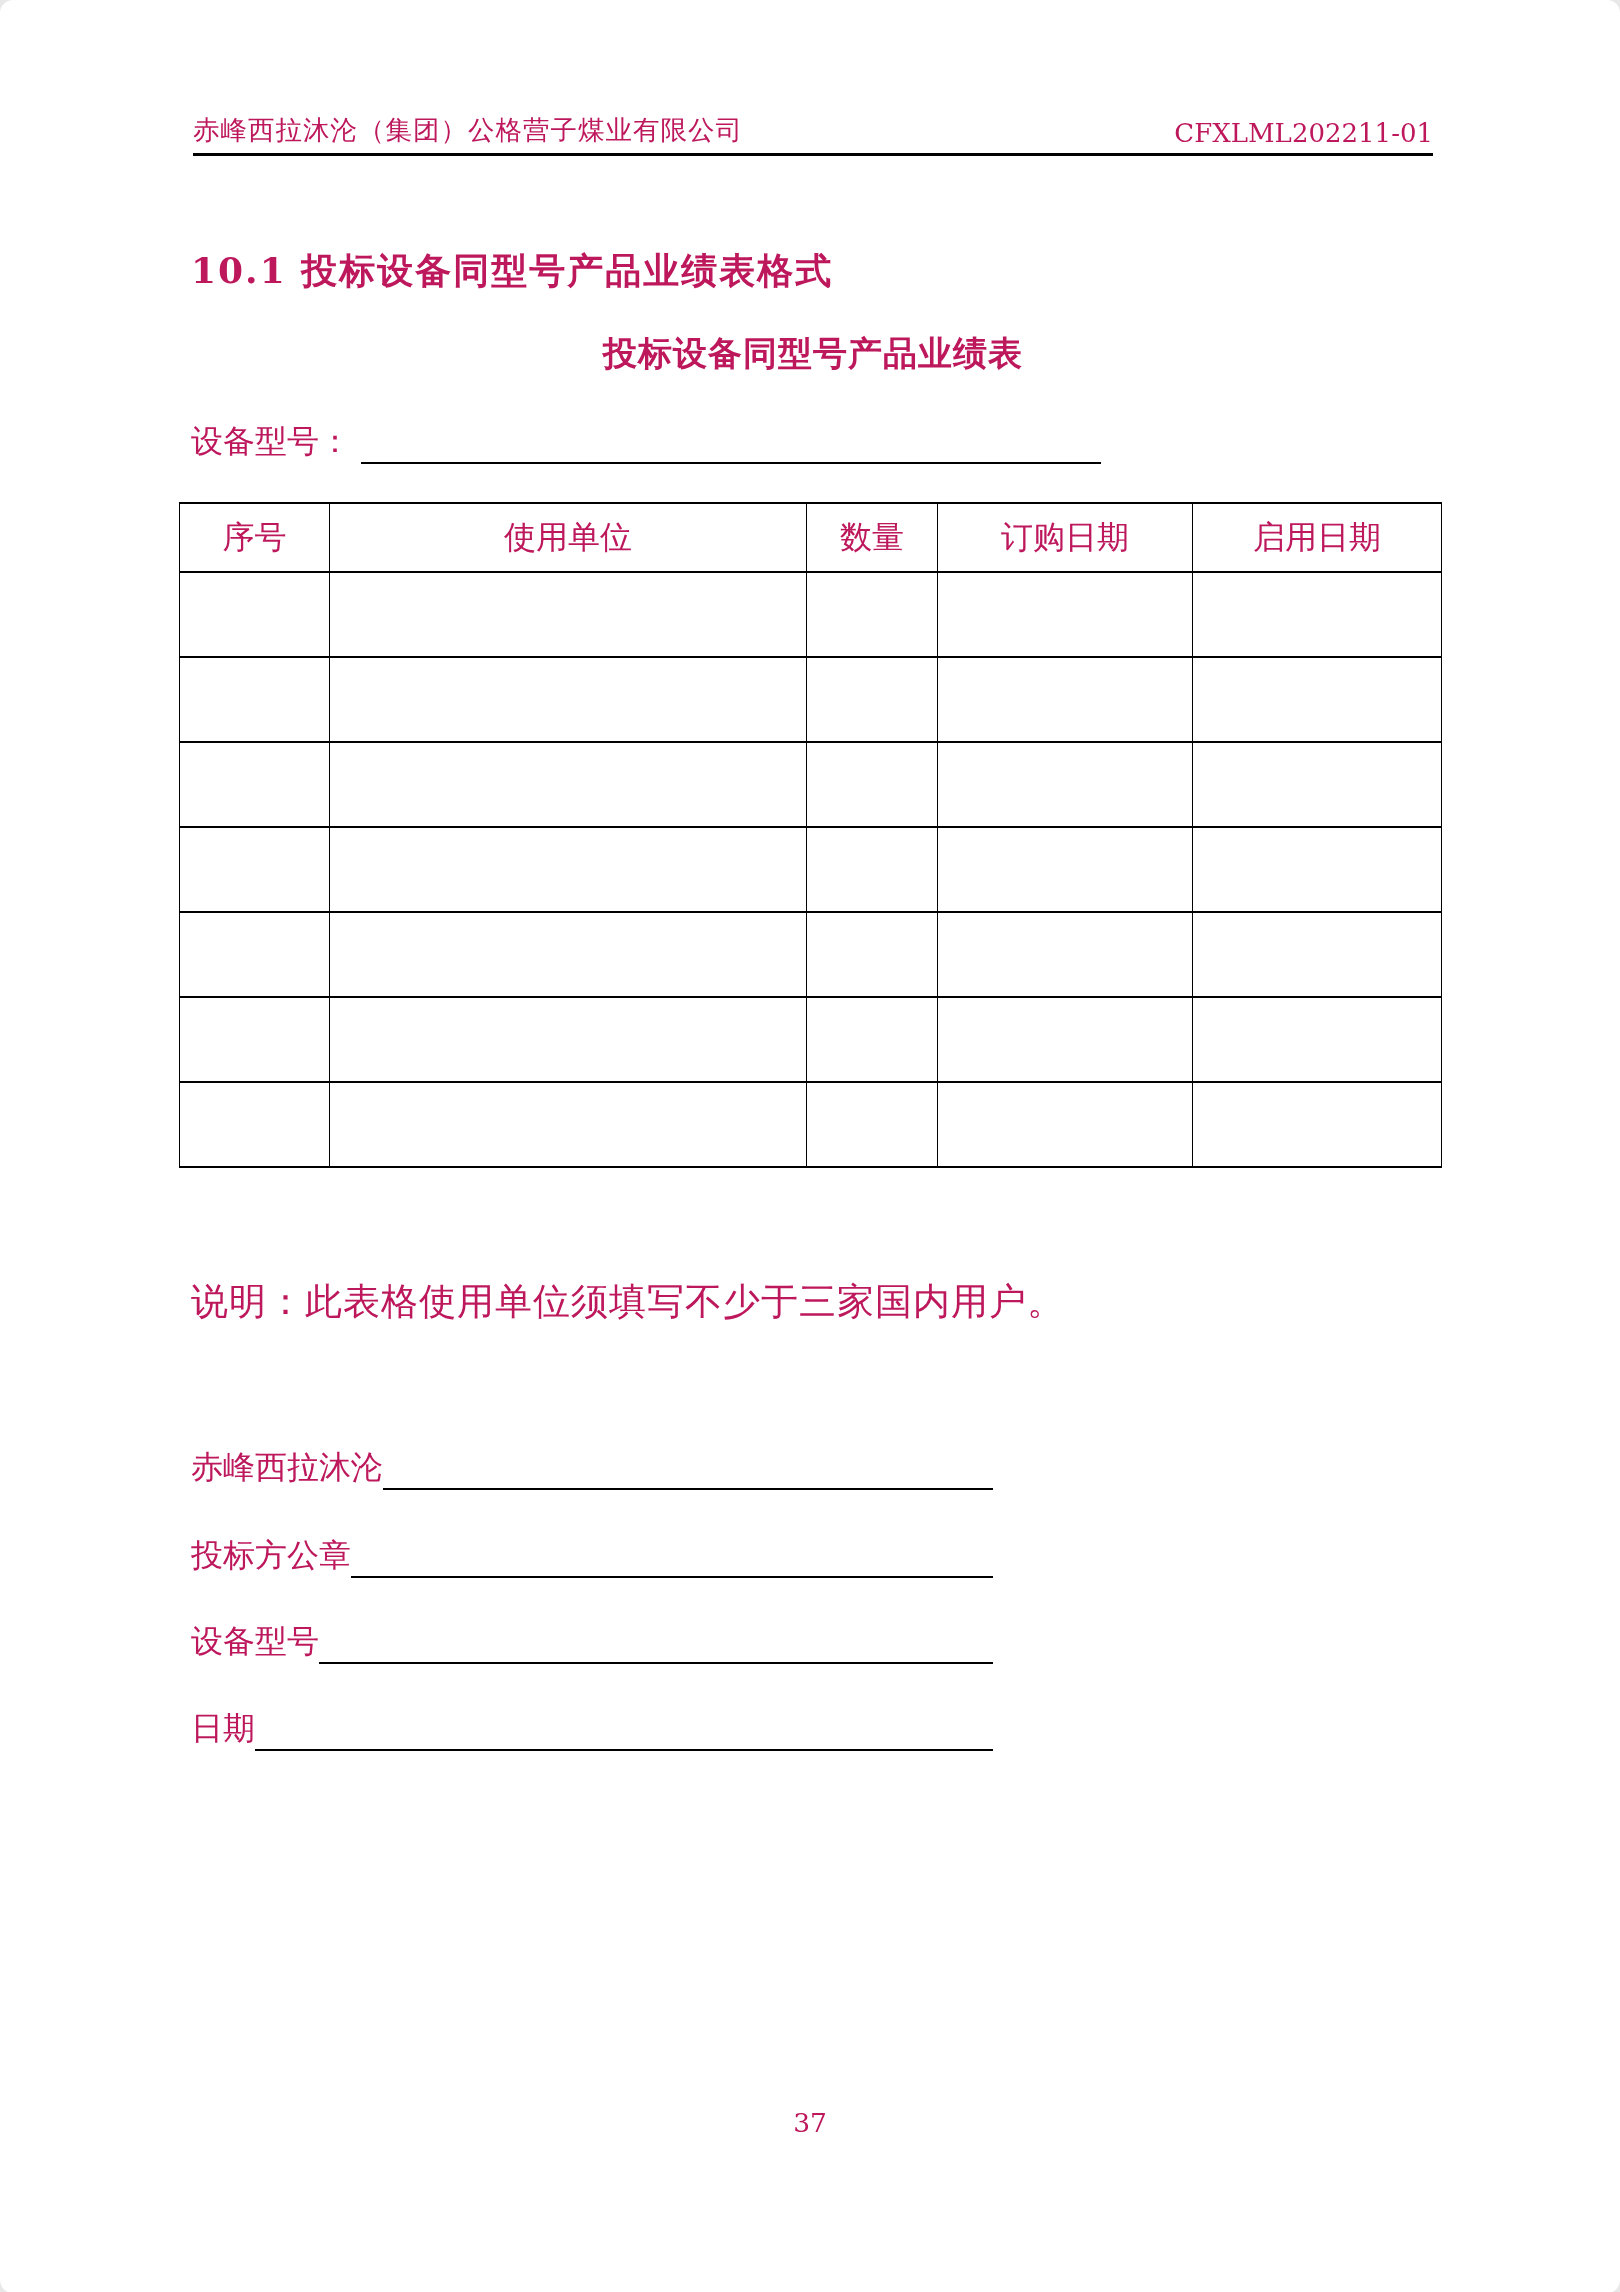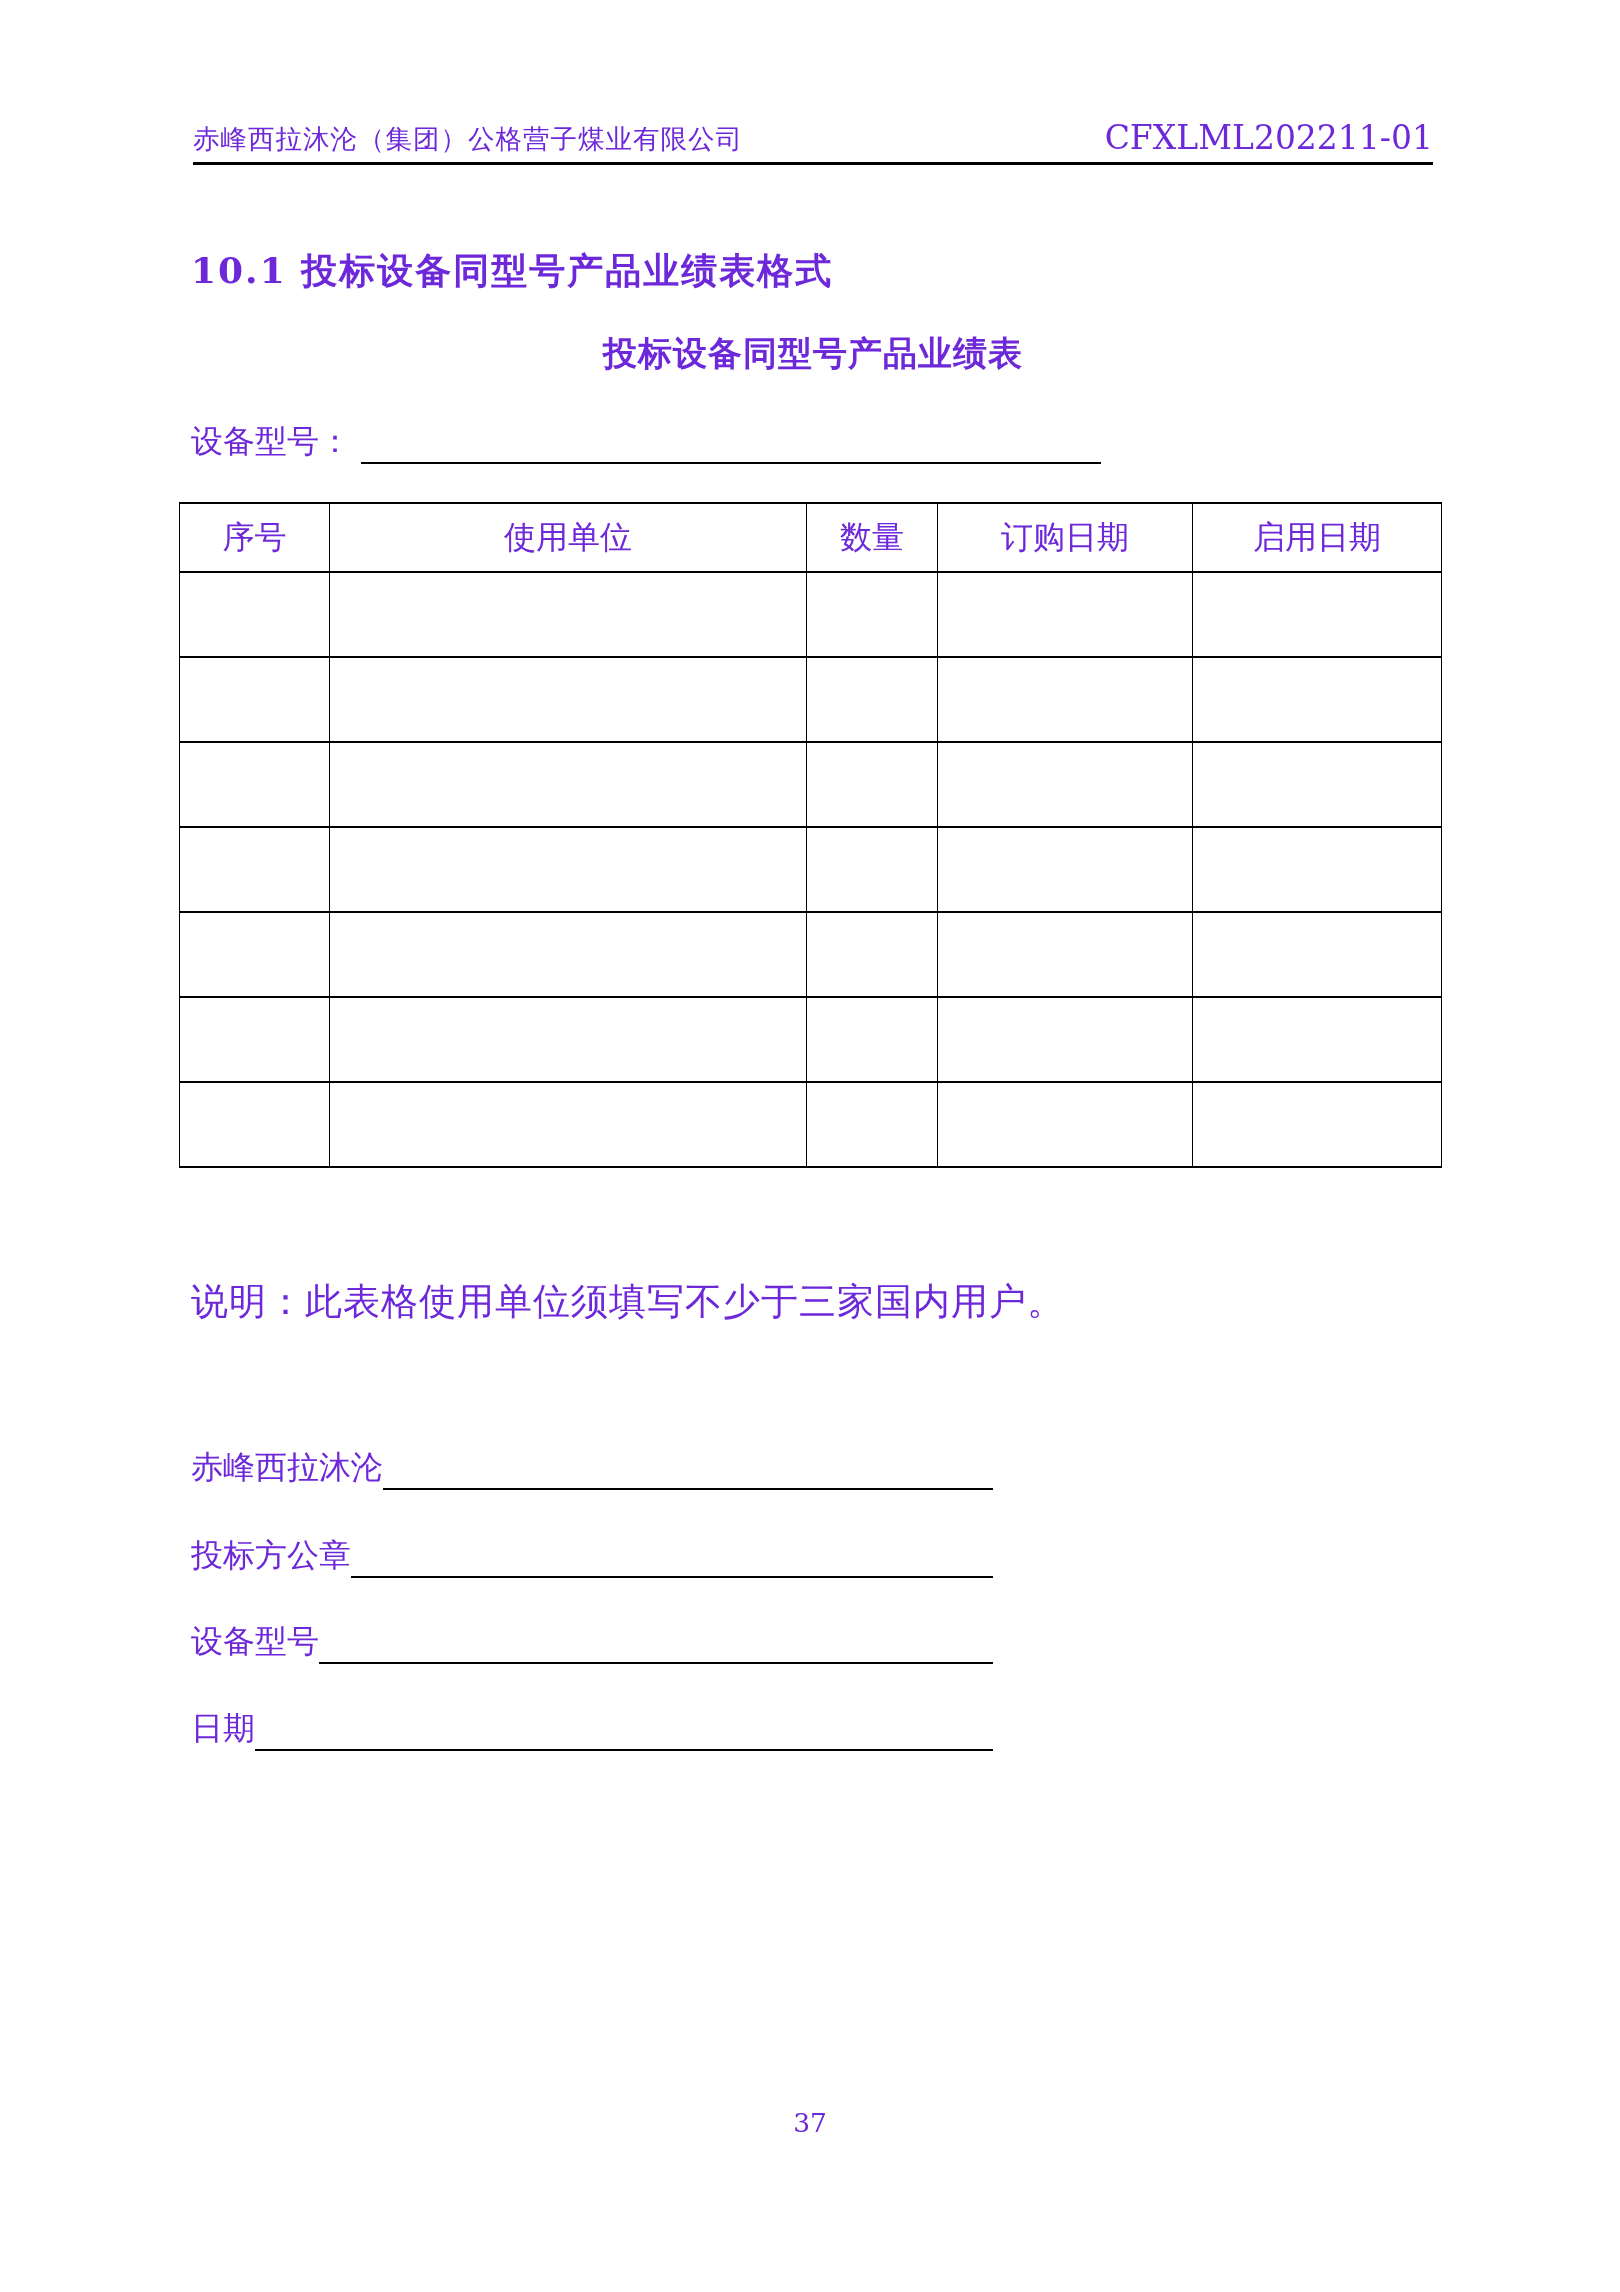--- a/index.html
+++ b/index.html
@@ -2,32 +2,33 @@
 <html><head>
 <meta charset="utf-8">
 <style>
   html,body{margin:0;padding:0;background:#e8e8e8;}
   .page{
     position:relative;
     width:1620px;height:2293px;
     background:#ffffff;
     margin:0 auto;
     font-family:"DejaVu Serif","Liberation Serif",serif;
-    color:#6d28d9;
+    color:#be185d;
     overflow:hidden;
+    border-radius:13px;
   }
   
   .hdr{
     position:absolute;left:193px;top:106px;width:1240px;
     display:flex;justify-content:space-between;align-items:flex-end;
     border-bottom:3.9px solid #000;
     padding-bottom:4.9px;
   }
   .hdr .company{font-size:26.5px;letter-spacing:1px;}
-  .hdr .doccode{font-size:33px;margin-top:12px;}
+  .hdr .doccode{font-size:26px;margin-top:12px;}
   
   .sec-title{
     position:absolute;left:191px;top:247px;
     font-size:36px;font-weight:bold;letter-spacing:2px;
   }
   .tbl-title{
     position:absolute;left:193px;top:331px;width:1240px;
     text-align:center;font-size:34px;font-weight:bold;letter-spacing:1px;
   }
   

